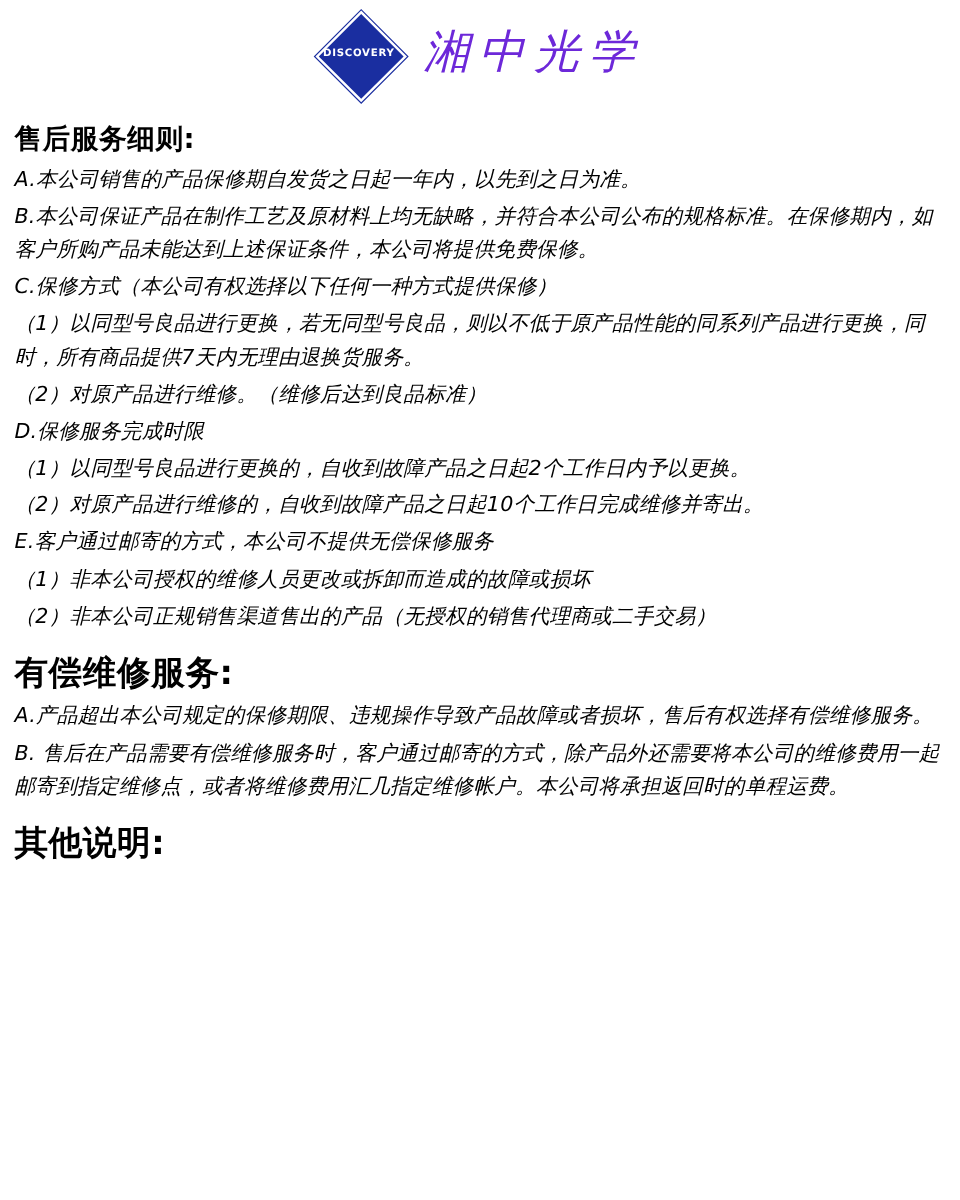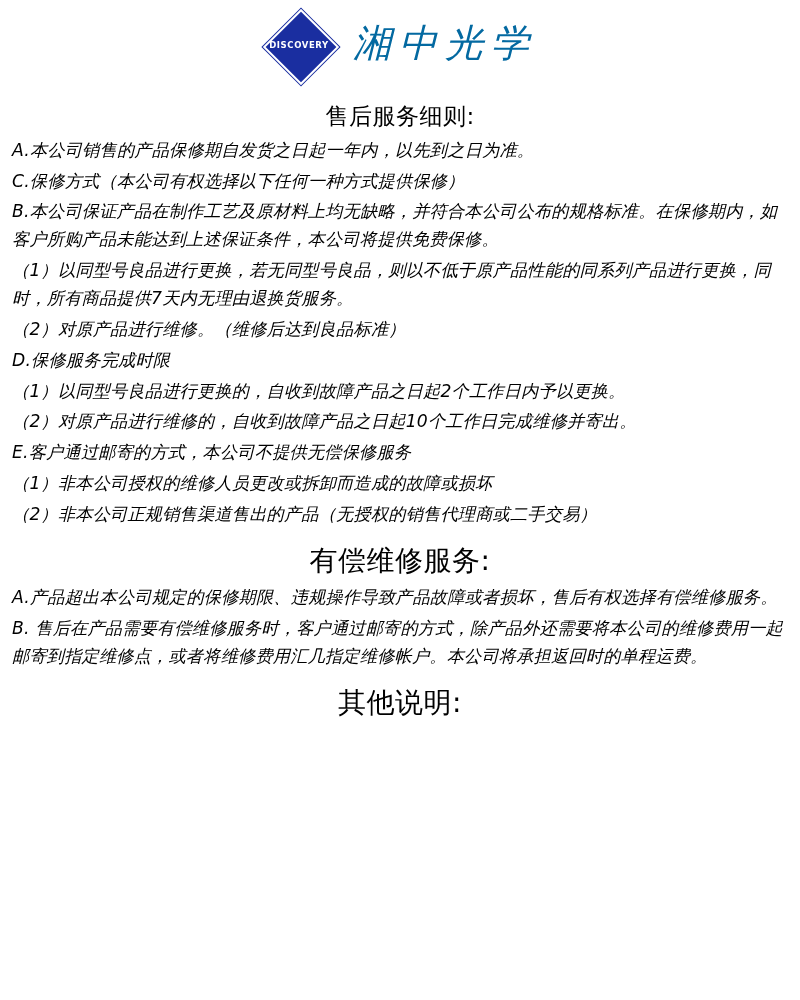--- a/index.html
+++ b/index.html
@@ -63,39 +63,38 @@
     color: #ffffff;
     font-size: 8.5px;
     letter-spacing: 0.6px;
     font-family: "DejaVu Sans", "Liberation Sans", sans-serif;
     font-weight: bold;
     pointer-events: none;
   }
   .brand-cn {
     font-family: "DejaVu Serif", "Liberation Serif", serif;
     font-size: 38px;
-    color: #0369a1;
+    color: #6d28d9;
     letter-spacing: 8px;
     line-height: 1;
     font-style: italic;
     font-weight: 500;
     padding-bottom: 4px;
   }
 
   
   .content {
     padding: 14px 4px 0 4px;
   }
   h2.section-title {
     font-size: 23px;
-    font-weight: normal;
+    font-weight: bold;
     margin: 10px 0 6px 0;
     line-height: 1.25;
     letter-spacing: 0.5px;
-    text-align: center;
   }
   h2.section-title.sub {
     font-size: 28px;
     margin-top: 14px;
   }
   p.para {
     font-size: 17.2px;
     line-height: 1.62;
     margin: 0 0 3px 0;
     letter-spacing: 0.2px;
@@ -116,22 +115,22 @@
       <div class="diamond"></div>
       <div class="diamond-text">DISCOVERY</div>
     </div>
     <div class="brand-cn">湘中光学</div>
   </div>
 
   <div class="content">
 
     <h2 class="section-title">售后服务细则:</h2>
     <p class="para">A.本公司销售的产品保修期自发货之日起一年内，以先到之日为准。</p>
+    <p class="para">B.本公司保证产品在制作工艺及原材料上均无缺略，并符合本公司公布的规格标准。在保修期内，如客户所购产品未能达到上述保证条件，本公司将提供免费保修。</p>
     <p class="para">C.保修方式（本公司有权选择以下任何一种方式提供保修）</p>
-    <p class="para">B.本公司保证产品在制作工艺及原材料上均无缺略，并符合本公司公布的规格标准。在保修期内，如客户所购产品未能达到上述保证条件，本公司将提供免费保修。</p>
     <p class="para indent">（1）以同型号良品进行更换，若无同型号良品，则以不低于原产品性能的同系列产品进行更换，同时，所有商品提供7天内无理由退换货服务。</p>
     <p class="para indent">（2）对原产品进行维修。（维修后达到良品标准）</p>
     <p class="para">D.保修服务完成时限</p>
     <p class="para indent">（1）以同型号良品进行更换的，自收到故障产品之日起2个工作日内予以更换。</p>
     <p class="para indent">（2）对原产品进行维修的，自收到故障产品之日起10个工作日完成维修并寄出。</p>
     <p class="para">E.客户通过邮寄的方式，本公司不提供无偿保修服务</p>
     <p class="para indent">（1）非本公司授权的维修人员更改或拆卸而造成的故障或损坏</p>
     <p class="para indent">（2）非本公司正规销售渠道售出的产品（无授权的销售代理商或二手交易）</p>
 
     <h2 class="section-title sub">有偿维修服务:</h2>

